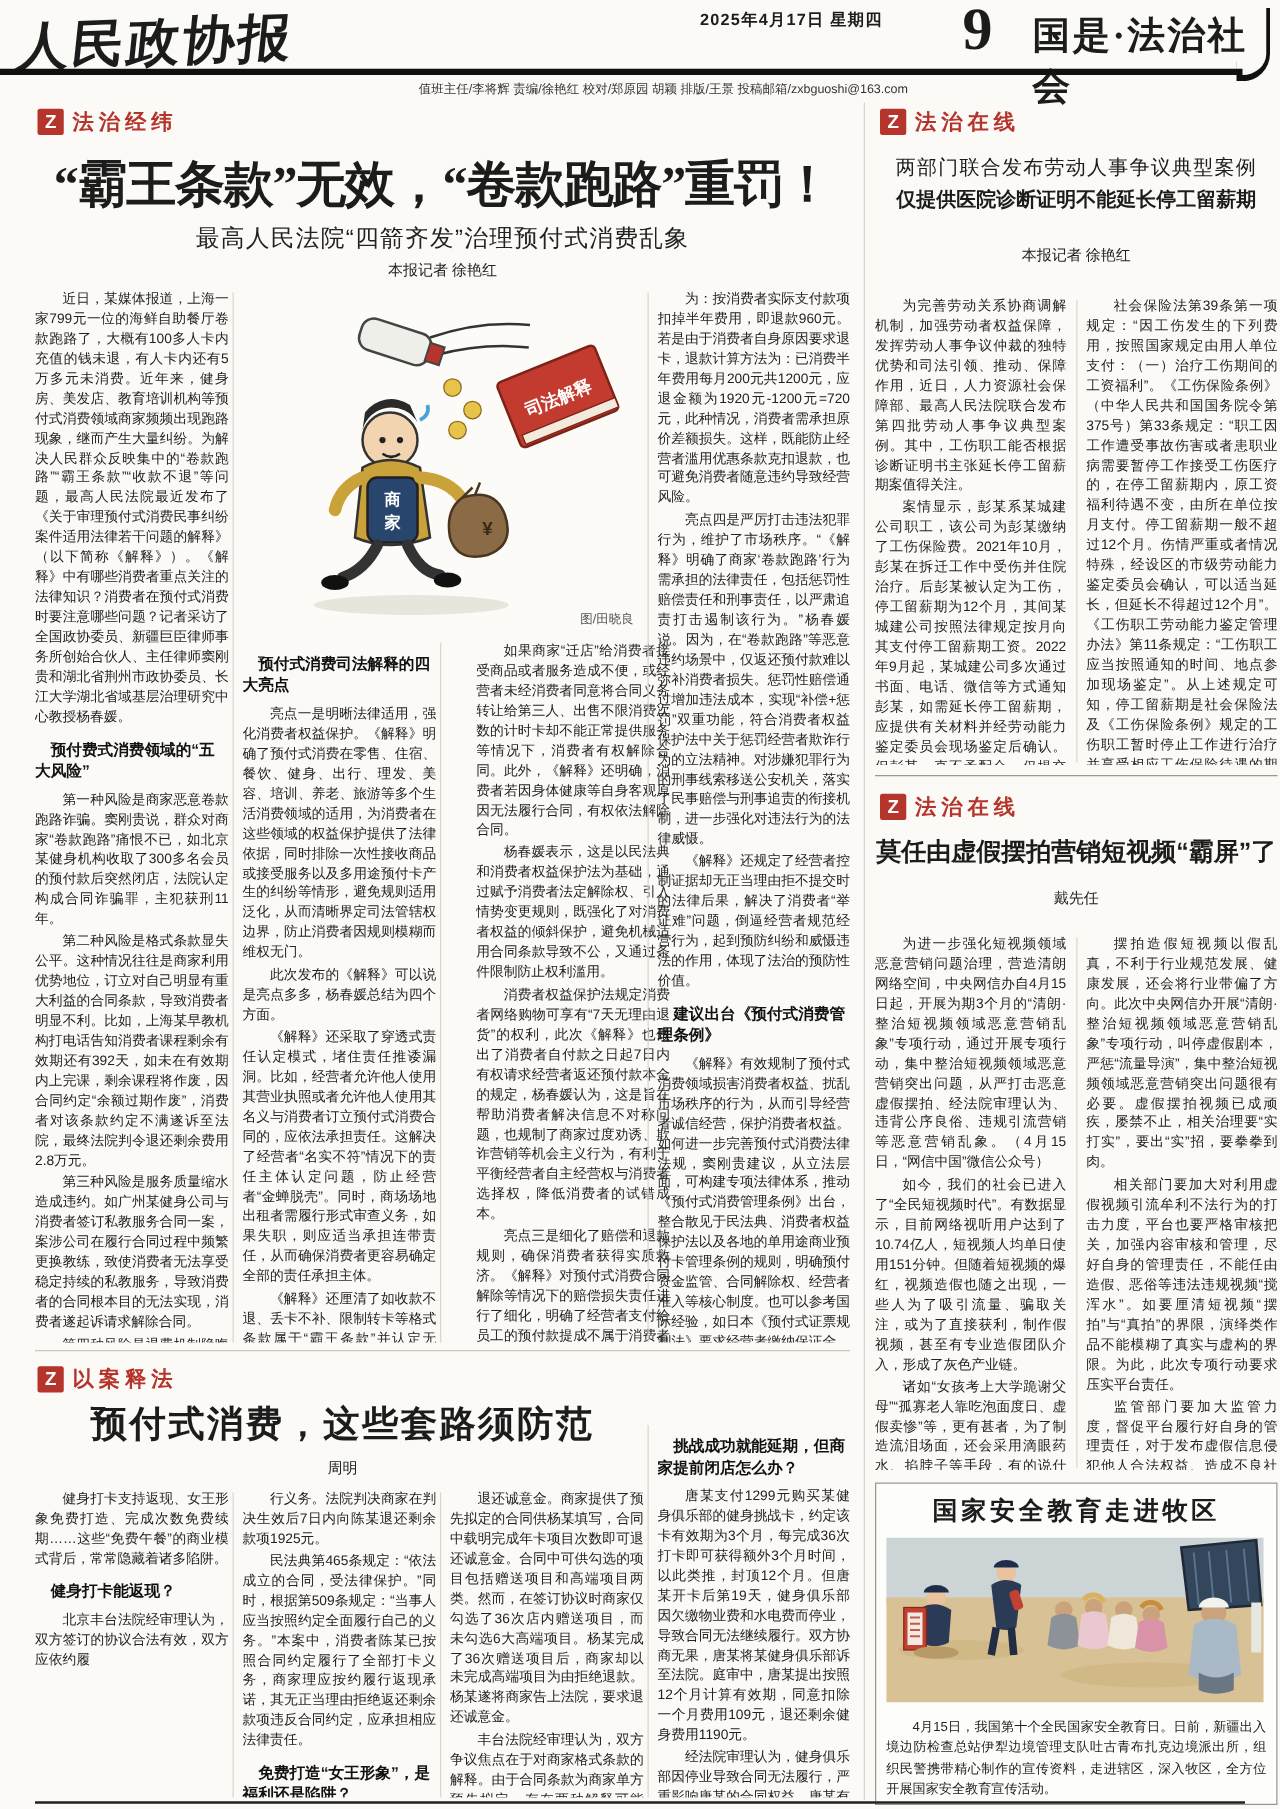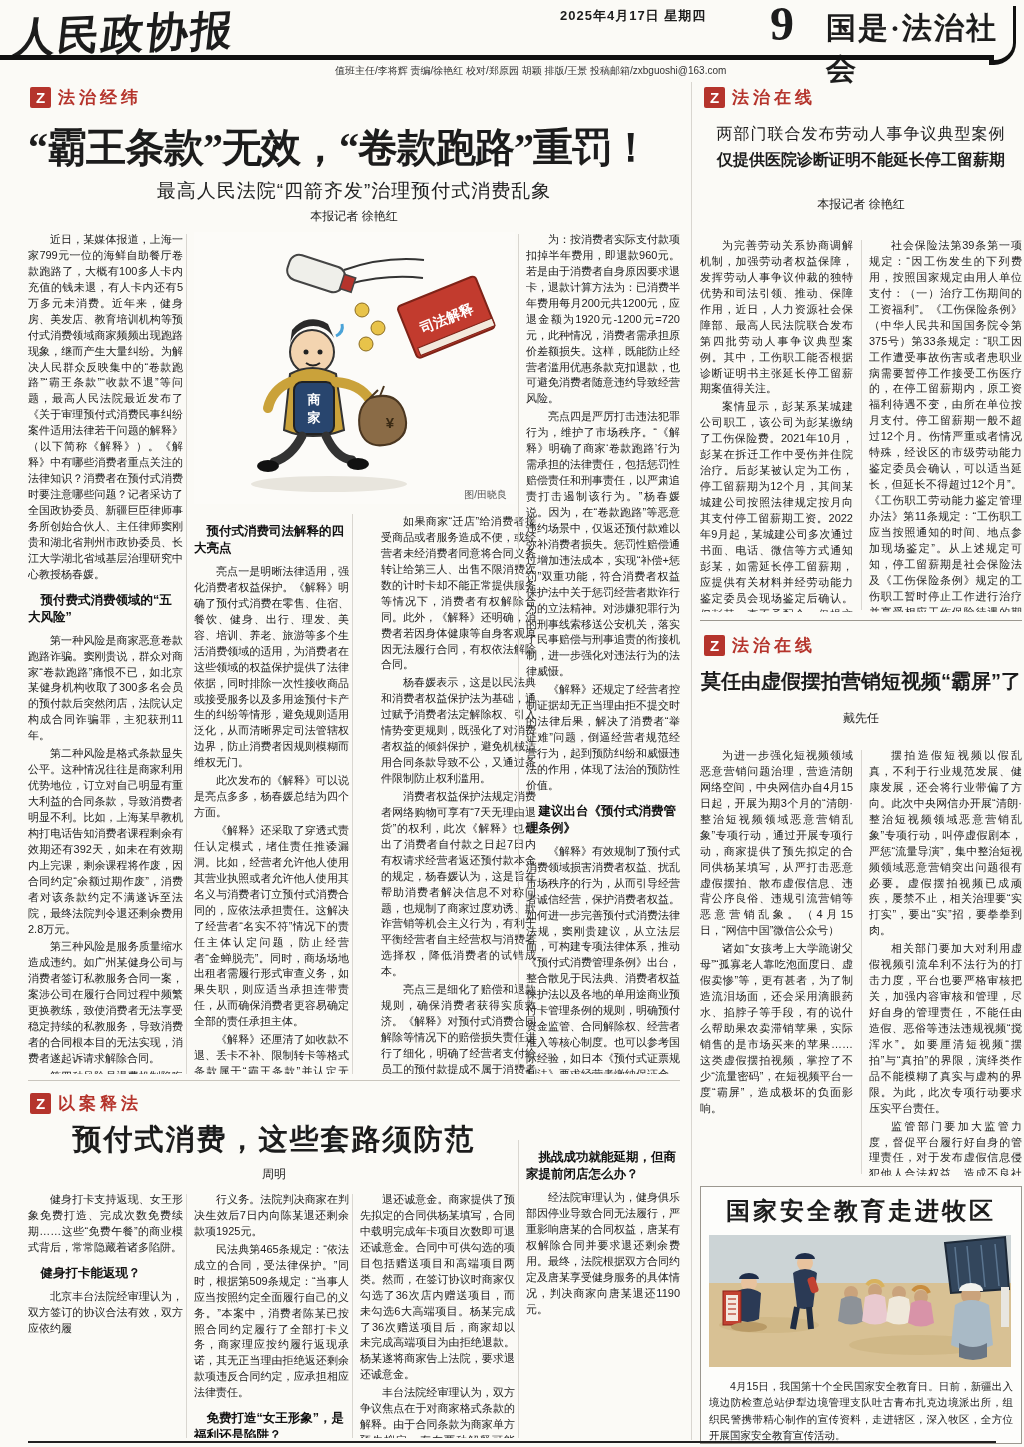--- a/index.html
+++ b/index.html
@@ -16,21 +16,21 @@
     font-family:"Liberation Serif","DejaVu Serif",serif;}
   .m-rule{left:0;right:30px;top:55px;height:5px;background:#111;}
   .m-corner{right:8px;top:6px;width:24px;height:54px;border-right:3px solid #111;
     border-bottom:5px solid #111;border-bottom-right-radius:22px;}
   
   .zlabel{display:flex;align-items:center;gap:7px;}
   .zbox{width:21px;height:21px;background:#b5342c;color:#fff;font-weight:900;font-size:15px;
     display:flex;align-items:center;justify-content:center;border-radius:2px;}
   .zname{color:#b5342c;font-weight:800;font-size:17px;letter-spacing:4px;}
   
-  .headline1{left:28px;top:120px;width:652px;text-align:left;font-size:40px;font-weight:900;
+  .headline1{left:28px;top:120px;width:652px;text-align:center;font-size:40px;font-weight:900;
     font-family:"Liberation Serif","DejaVu Serif",serif;letter-spacing:-1px;white-space:nowrap;}
   .deck{left:28px;top:178px;width:652px;text-align:center;font-size:19px;color:#222;letter-spacing:1px;}
   .byline{text-align:center;font-size:12px;color:#222;font-family:Liberation Sans, sans-serif;}
   .rk-kicker{left:700px;top:124px;width:322px;text-align:center;font-size:16px;letter-spacing:1px;}
   .rk-head{left:698px;top:150px;width:326px;text-align:center;font-size:16px;font-weight:900;
     font-family:"Liberation Serif","DejaVu Serif",serif;white-space:nowrap;}
   .r2-head{left:698px;top:668px;width:326px;text-align:center;font-size:20px;font-weight:900;
     font-family:Liberation Sans, sans-serif;white-space:nowrap;}
   .b-head{left:28px;top:1120px;width:492px;text-align:center;font-size:29px;font-weight:900;
     font-family:"Liberation Serif","DejaVu Serif",serif;letter-spacing:2px;white-space:nowrap;}
@@ -38,21 +38,21 @@
   .col{overflow:hidden;}
   .para{margin:0 0 2px;font-size:11px;line-height:1.45;text-align:justify;text-indent:2em;color:#222;}
   .colhead{margin:9px 0 7px;font-size:12.5px;font-weight:800;text-align:left;text-indent:1em;color:#111;}
   .vline{width:1px;background:#d9d6d0;}
   .hline{background:#9b978f;height:1px;}
   
   .illus{border:0;background:#fcfcfa;}
   .illus-cap{position:absolute;right:8px;bottom:2px;font-size:10px;color:#555;}
   .photo-box{left:700px;top:1186px;width:304px;height:240px;border:1px solid #9b978f;
     background:#fdfdfb;padding:8px;}
-  .photo-title{text-align:center;font-size:24px;font-weight:900;letter-spacing:3px;
+  .photo-title{text-align:center;font-size:20px;font-weight:900;letter-spacing:3px;
     font-family:"Liberation Serif","DejaVu Serif",serif;margin:4px 0 8px;}
   .photo-cap{font-size:10.5px;line-height:1.55;text-align:justify;text-indent:2em;margin-top:7px;color:#222;}
   .bottom-rule{left:28px;width:968px;top:1441px;height:2px;background:#222;}
 </style>
 </head>
 <body>
 
 <header>
   <div class="abs paper-name">人民政协报</div>
   <div class="abs m-date">2025年4月17日  星期四</div>
@@ -175,20 +175,21 @@
       <p class="para">行义务。法院判决商家在判决生效后7日内向陈某退还剩余款项1925元。</p>
       <p class="para">民法典第465条规定：“依法成立的合同，受法律保护。”同时，根据第509条规定：“当事人应当按照约定全面履行自己的义务。”本案中，消费者陈某已按照合同约定履行了全部打卡义务，商家理应按约履行返现承诺，其无正当理由拒绝返还剩余款项违反合同约定，应承担相应法律责任。</p>
       <h4 class="colhead">免费打造“女王形象”，是福利还是陷阱？</h4>
     </div>
   <div class="abs col" style="left:360px;top:1192px;width:155px;height:246px;">
       <p class="para">退还诚意金。商家提供了预先拟定的合同供杨某填写，合同中载明完成年卡项目次数即可退还诚意金。合同中可供勾选的项目包括赠送项目和高端项目两类。然而，在签订协议时商家仅勾选了36次店内赠送项目，而未勾选6大高端项目。杨某完成了36次赠送项目后，商家却以未完成高端项目为由拒绝退款。杨某遂将商家告上法院，要求退还诚意金。</p>
       <p class="para">丰台法院经审理认为，双方争议焦点在于对商家格式条款的解释。由于合同条款为商家单方预先拟定，存在两种解释可能时，应当作出不利于商家的解释。根据合同内容及勾选情况，法院认为年卡项目应为已勾选的36次赠送项目。最终，法院判决商家在判决生效7日内退还杨某8780元。</p>
     </div>
   <div class="abs col" style="left:526px;top:1140px;width:154px;height:298px;">
       <h4 class="colhead">挑战成功就能延期，但商家提前闭店怎么办？</h4>
+      <p class="para">唐某支付1299元购买某健身俱乐部的健身挑战卡，约定该卡有效期为3个月，每完成36次打卡即可获得额外3个月时间，以此类推，封顶12个月。但唐某开卡后第19天，健身俱乐部因欠缴物业费和水电费而停业，导致合同无法继续履行。双方协商无果，唐某将某健身俱乐部诉至法院。庭审中，唐某提出按照12个月计算有效期，同意扣除一个月费用109元，退还剩余健身费用1190元。</p>
       <p class="para">经法院审理认为，健身俱乐部因停业导致合同无法履行，严重影响唐某的合同权益，唐某有权解除合同并要求退还剩余费用。最终，法院根据双方合同约定及唐某享受健身服务的具体情况，判决商家向唐某退还1190元。</p>
     </div>
 
   <div class="abs vline" style="left:186px;top:1194px;height:244px;"></div>
   <div class="abs vline" style="left:352px;top:1194px;height:244px;"></div>
   <div class="abs vline" style="left:518px;top:1140px;height:298px;"></div>
 </section>
 
 <div class="abs vline" style="left:691px;top:82px;height:1358px;"></div>
 
@@ -212,21 +213,22 @@
 
 <section>
   <div class="abs hline" style="left:700px;top:620px;width:322px;"></div>
   <div class="abs zlabel" style="left:704px;top:634px;">
     <span class="zbox">Z</span>
     <span class="zname">法治在线</span>
   </div>
   <h2 class="abs r2-head" style="margin:0;">莫任由虚假摆拍营销短视频“霸屏”了</h2>
   <div class="abs byline" style="left:700px;top:710px;width:322px;">戴先任</div>
   <div class="abs col" style="left:700px;top:748px;width:153px;height:428px;">
-      <p class="para">为进一步强化短视频领域恶意营销问题治理，营造清朗网络空间，中央网信办自4月15日起，开展为期3个月的“清朗·整治短视频领域恶意营销乱象”专项行动，通过开展专项行动，商家提供了预先拟定的合同供杨某填写，从严打击恶意虚假摆拍、散布虚假信息、违背公序良俗、违规引流营销等恶意营销乱象。（4月15日，“网信中国”微信公众号）</p>
+      <p class="para">为进一步强化短视频领域恶意营销问题治理，营造清朗网络空间，中央网信办自4月15日起，开展为期3个月的“清朗·整治短视频领域恶意营销乱象”专项行动，通过开展专项行动，集中整治短视频领域恶意营销突出问题，从严打击恶意虚假摆拍、经法院审理认为、违背公序良俗、违规引流营销等恶意营销乱象。（4月15日，“网信中国”微信公众号）</p>
+      <p class="para">如今，我们的社会已进入了“全民短视频时代”。有数据显示，目前网络视听用户达到了10.74亿人，短视频人均单日使用151分钟。但随着短视频的爆红，视频造假也随之出现，一些人为了吸引流量、骗取关注，或为了直接获利，制作假视频，甚至有专业造假团队介入，形成了灰色产业链。</p>
       <p class="para">诸如“女孩考上大学跪谢父母”“孤寡老人靠吃泡面度日、虚假卖惨”等，更有甚者，为了制造流泪场面，还会采用滴眼药水、掐脖子等手段，有的说什么帮助果农卖滞销苹果，实际销售的是市场买来的苹果……这类虚假摆拍视频，掌控了不少“流量密码”，在短视频平台一度“霸屏”，造成极坏的负面影响。</p>
     </div>
   <div class="abs col" style="left:869px;top:748px;width:153px;height:428px;">
       <p class="para">摆拍造假短视频以假乱真，不利于行业规范发展、健康发展，还会将行业带偏了方向。此次中央网信办开展“清朗·整治短视频领域恶意营销乱象”专项行动，叫停虚假剧本，严惩“流量导演”，集中整治短视频领域恶意营销突出问题很有必要。虚假摆拍视频已成顽疾，屡禁不止，相关治理要“实打实”，要出“实”招，要拳拳到肉。</p>
       <p class="para">相关部门要加大对利用虚假视频引流牟利不法行为的打击力度，平台也要严格审核把关，加强内容审核和管理，尽好自身的管理责任，不能任由造假、恶俗等违法违规视频“搅浑水”。如要厘清短视频“摆拍”与“真拍”的界限，演绎类作品不能模糊了真实与虚构的界限。为此，此次专项行动要求压实平台责任。</p>
       <p class="para">监管部门要加大监管力度，督促平台履行好自身的管理责任，对于发布虚假信息侵犯他人合法权益、造成不良社会影响的责任人员，要依法予以惩治，让他们承担相应法律责任。</p>
     </div>
   <div class="abs vline" style="left:861px;top:750px;height:424px;"></div>
 </section>
 

